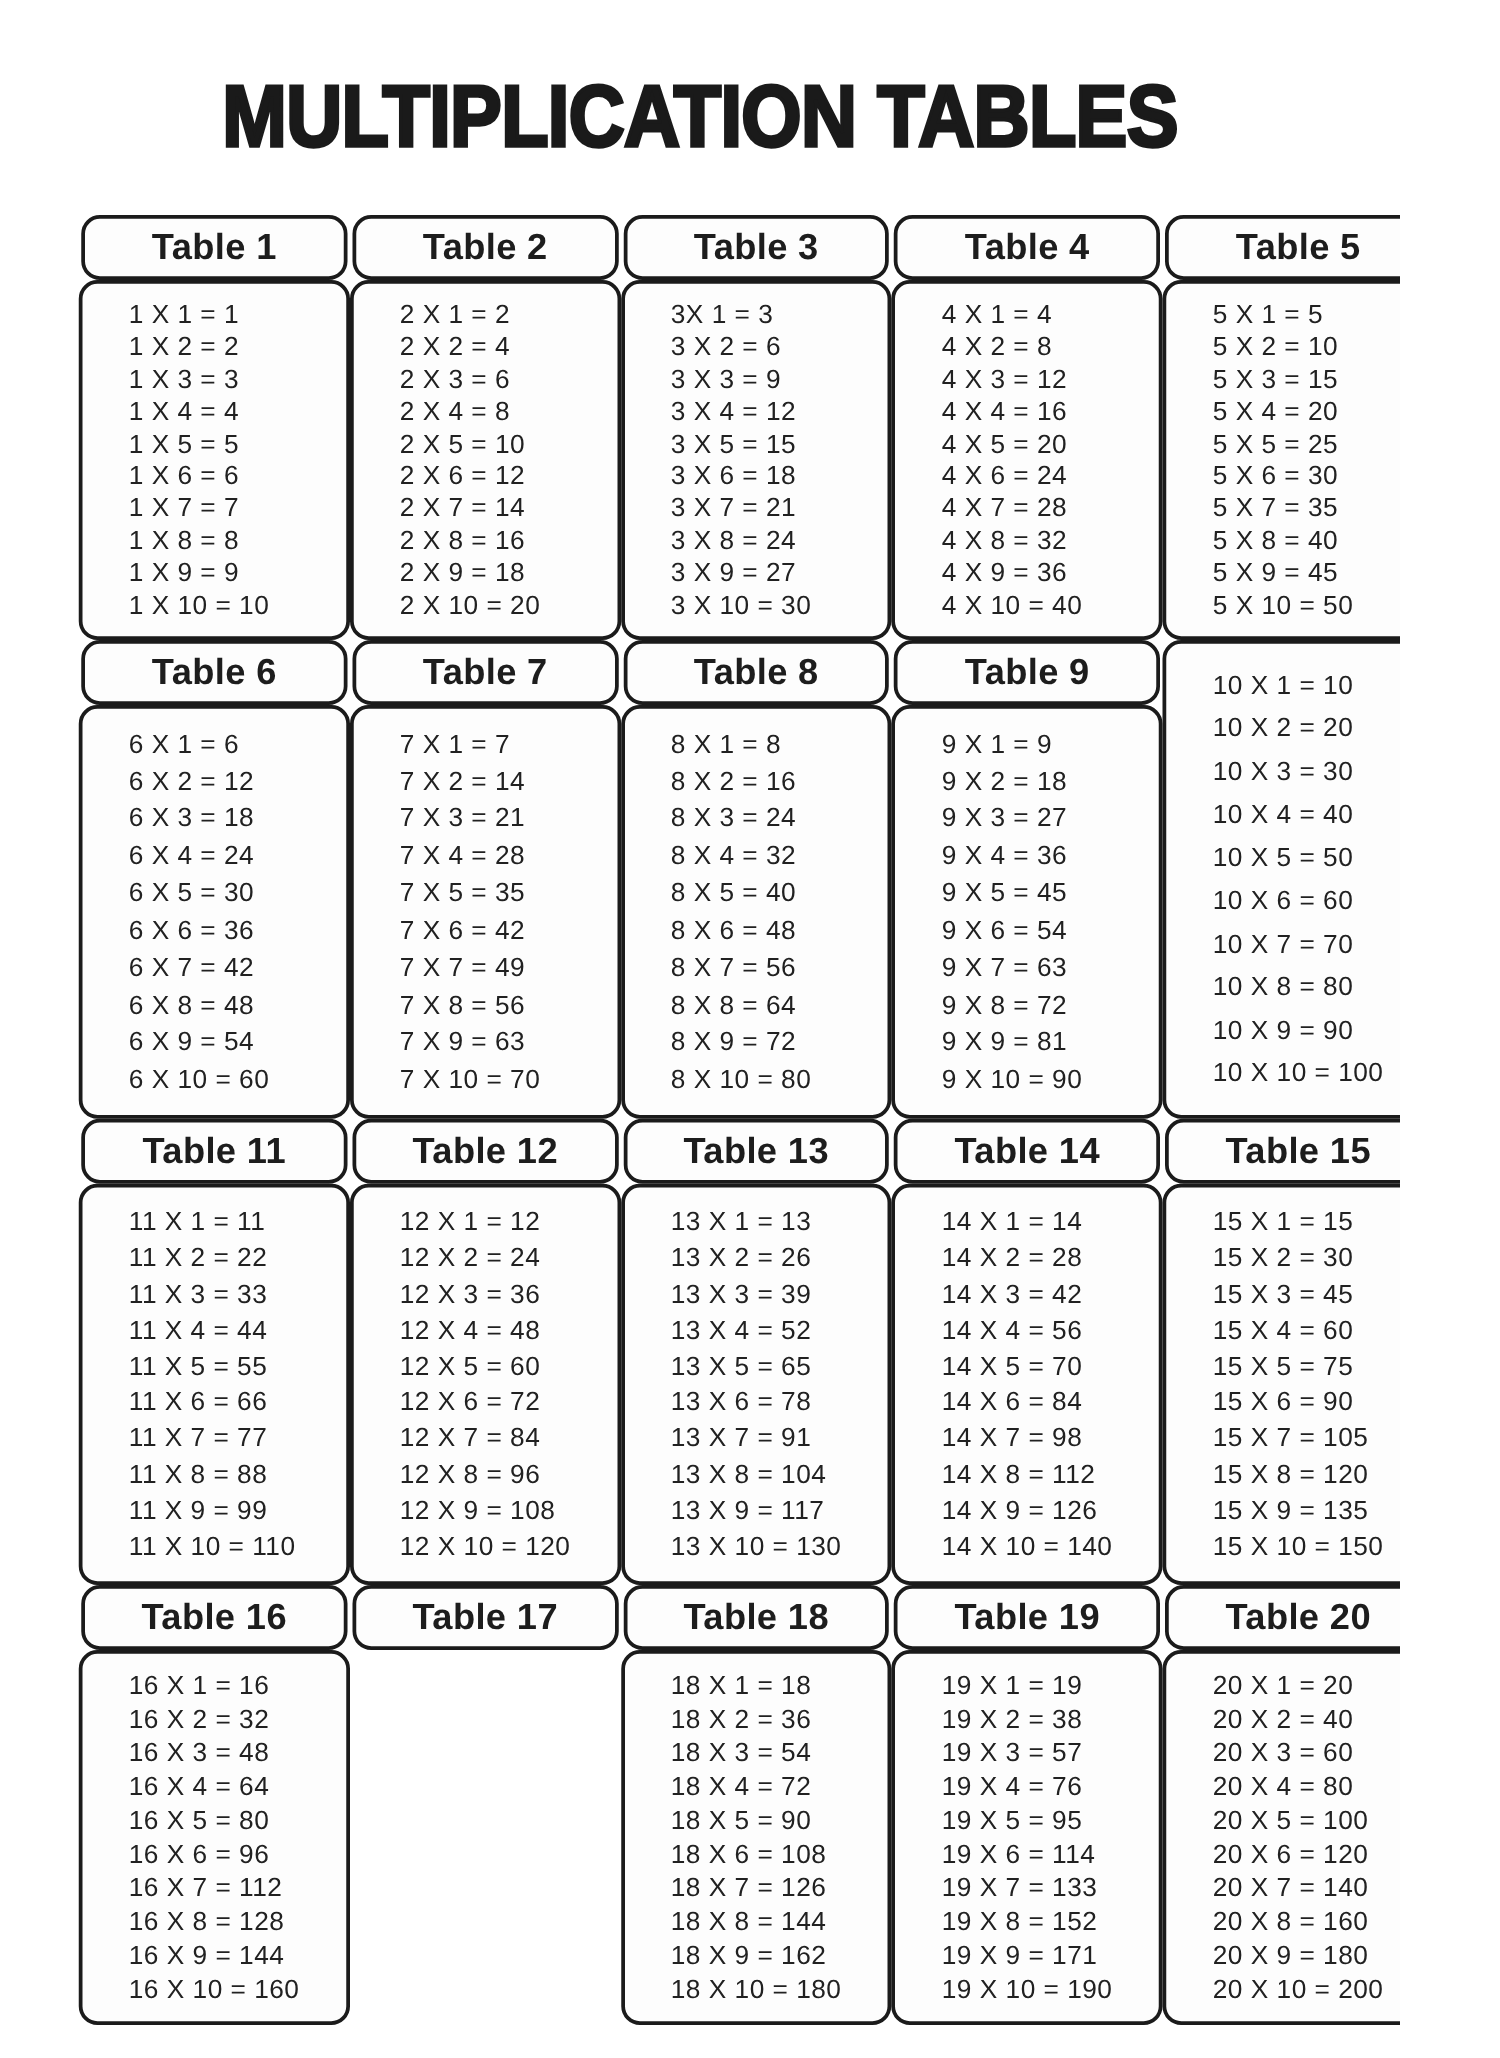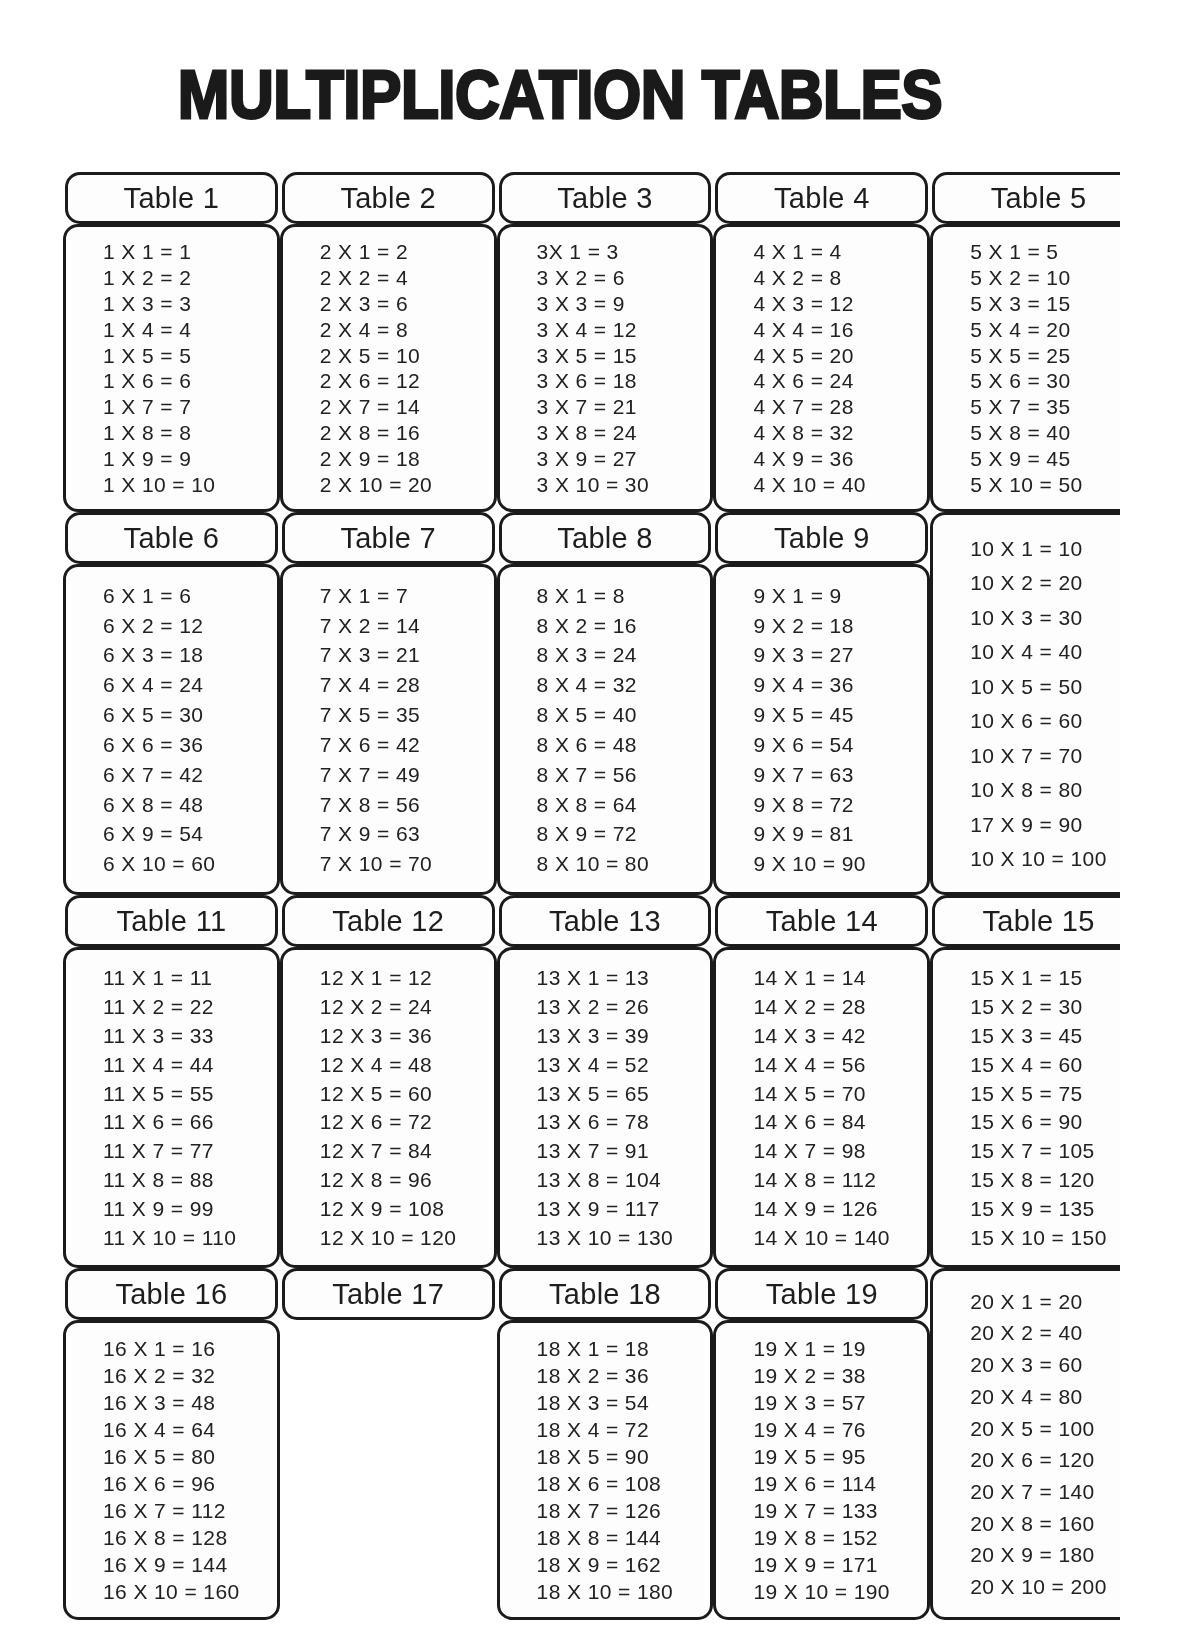--- a/index.html
+++ b/index.html
@@ -50,21 +50,21 @@
     border: 3px solid #1b1b1b;
     border-radius: 15px;
     background: #fdfdfd;
     height: 52px;
     box-sizing: border-box;
     margin: 0 2px;
     display: flex;
     align-items: center;
     justify-content: center;
     font-size: 29px;
-    font-weight: 400;
+    font-weight: 700;
     letter-spacing: 0.3px;
     color: #1d1d1d;
     position: relative;
     z-index: 2;
   }
   .table-card-body {
     border: 3px solid #1b1b1b;
     border-radius: 15px;
     background: #fdfdfd;
     flex: 1;
@@ -227,21 +227,21 @@
       <section class="table-card">
         <div class="table-card-body">
           <div class="table-row">10 X 1 = 10</div>
           <div class="table-row">10 X 2 = 20</div>
           <div class="table-row">10 X 3 = 30</div>
           <div class="table-row">10 X 4 = 40</div>
           <div class="table-row">10 X 5 = 50</div>
           <div class="table-row">10 X 6 = 60</div>
           <div class="table-row">10 X 7 = 70</div>
           <div class="table-row">10 X 8 = 80</div>
-          <div class="table-row">17 X 9 = 90</div>
+          <div class="table-row">10 X 9 = 90</div>
           <div class="table-row">10 X 10 = 100</div>
         </div>
       </section>
       <section class="table-card">
         <header class="table-card-header">Table 11</header>
         <div class="table-card-body">
           <div class="table-row">11 X 1 = 11</div>
           <div class="table-row">11 X 2 = 22</div>
           <div class="table-row">11 X 3 = 33</div>
           <div class="table-row">11 X 4 = 44</div>
@@ -355,20 +355,21 @@
           <div class="table-row">19 X 4 = 76</div>
           <div class="table-row">19 X 5 = 95</div>
           <div class="table-row">19 X 6 = 114</div>
           <div class="table-row">19 X 7 = 133</div>
           <div class="table-row">19 X 8 = 152</div>
           <div class="table-row">19 X 9 = 171</div>
           <div class="table-row">19 X 10 = 190</div>
         </div>
       </section>
       <section class="table-card">
+        <header class="table-card-header">Table 20</header>
         <div class="table-card-body">
           <div class="table-row">20 X 1 = 20</div>
           <div class="table-row">20 X 2 = 40</div>
           <div class="table-row">20 X 3 = 60</div>
           <div class="table-row">20 X 4 = 80</div>
           <div class="table-row">20 X 5 = 100</div>
           <div class="table-row">20 X 6 = 120</div>
           <div class="table-row">20 X 7 = 140</div>
           <div class="table-row">20 X 8 = 160</div>
           <div class="table-row">20 X 9 = 180</div>

